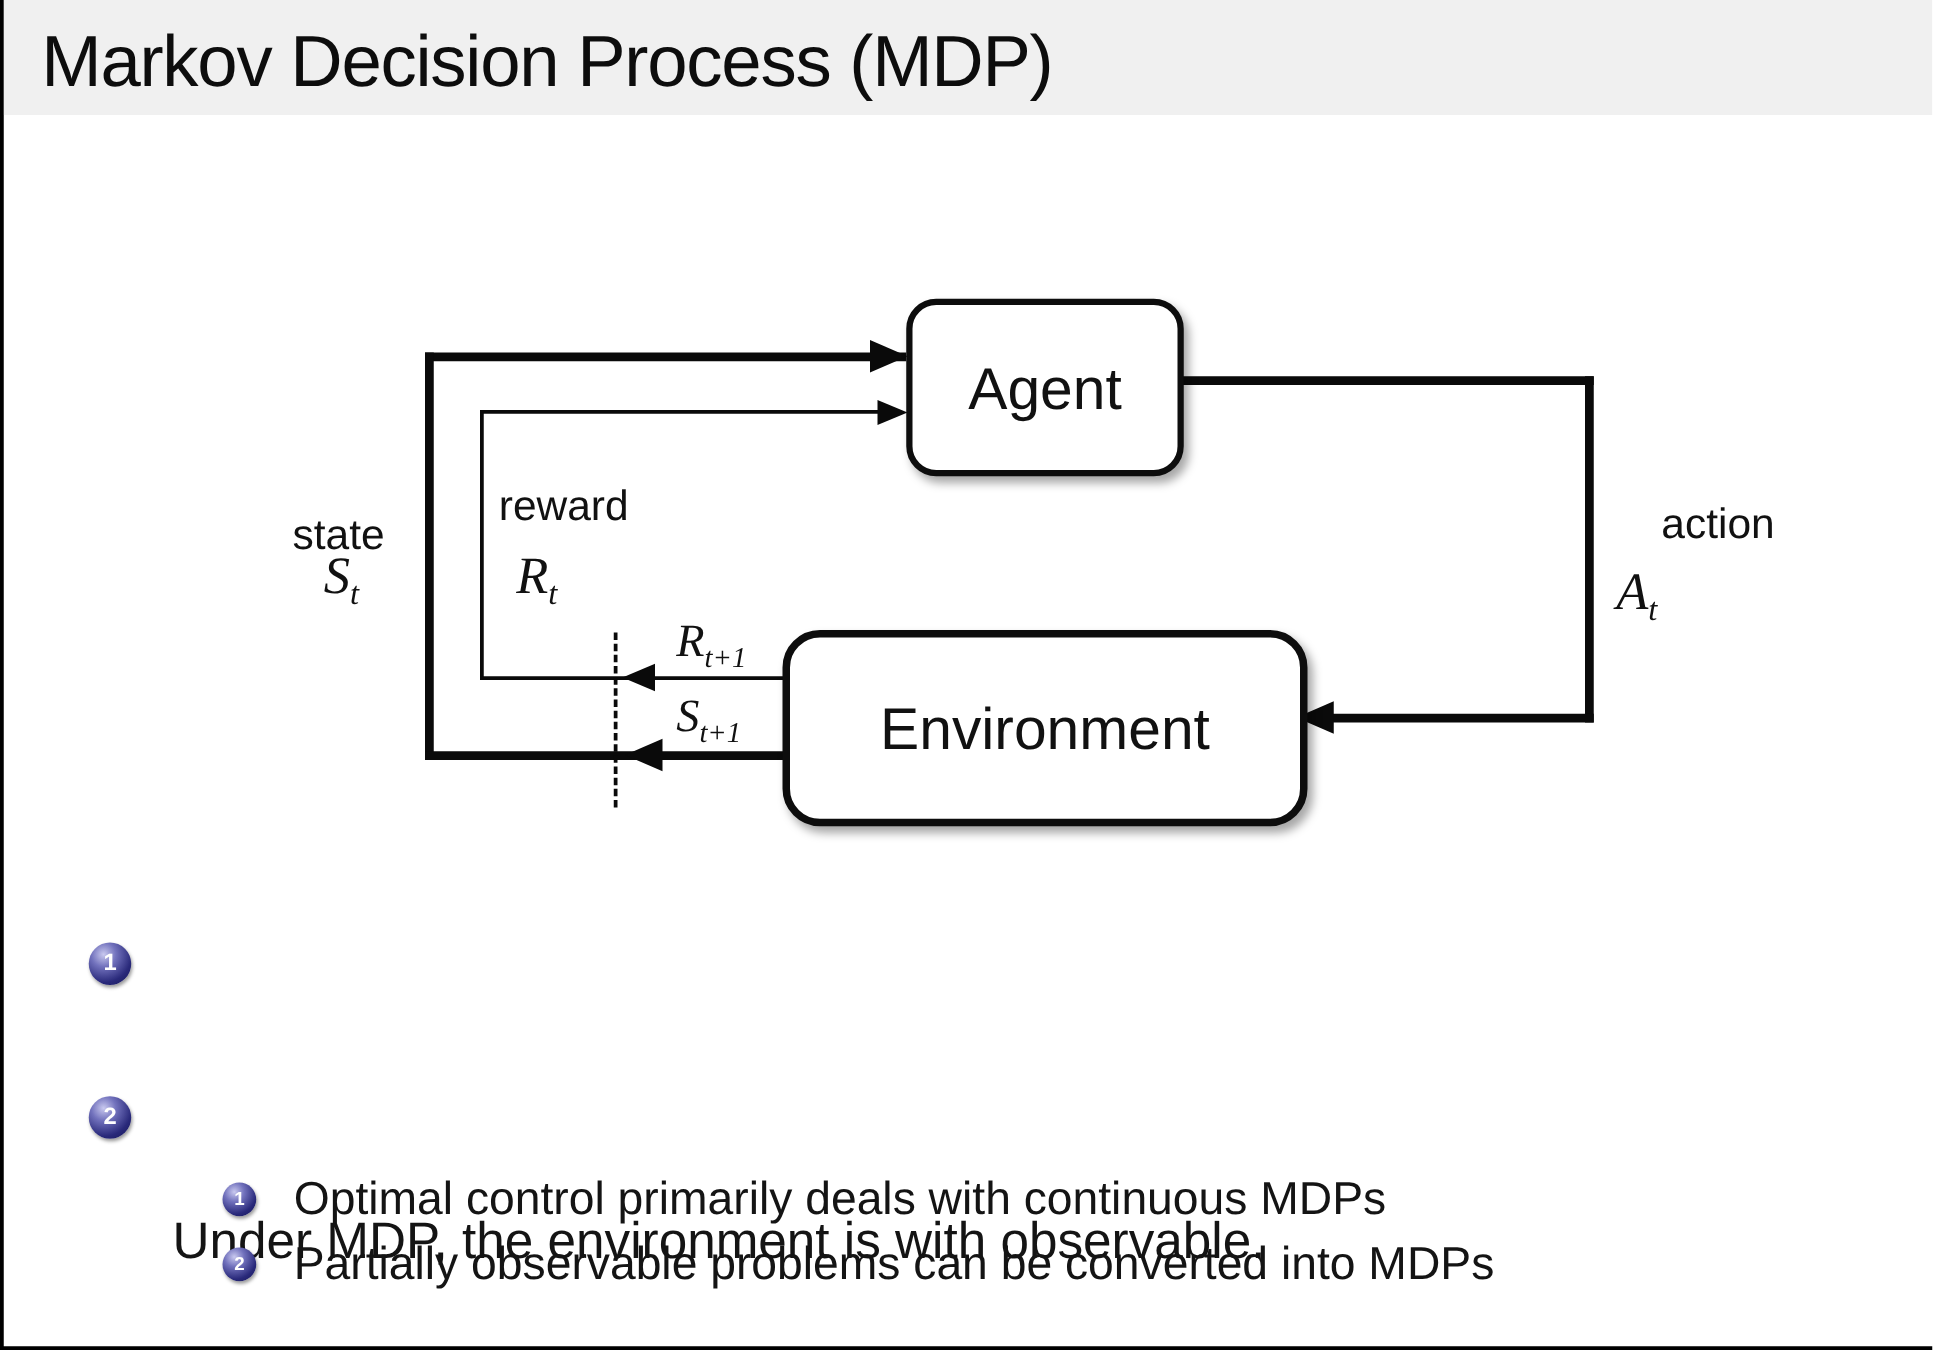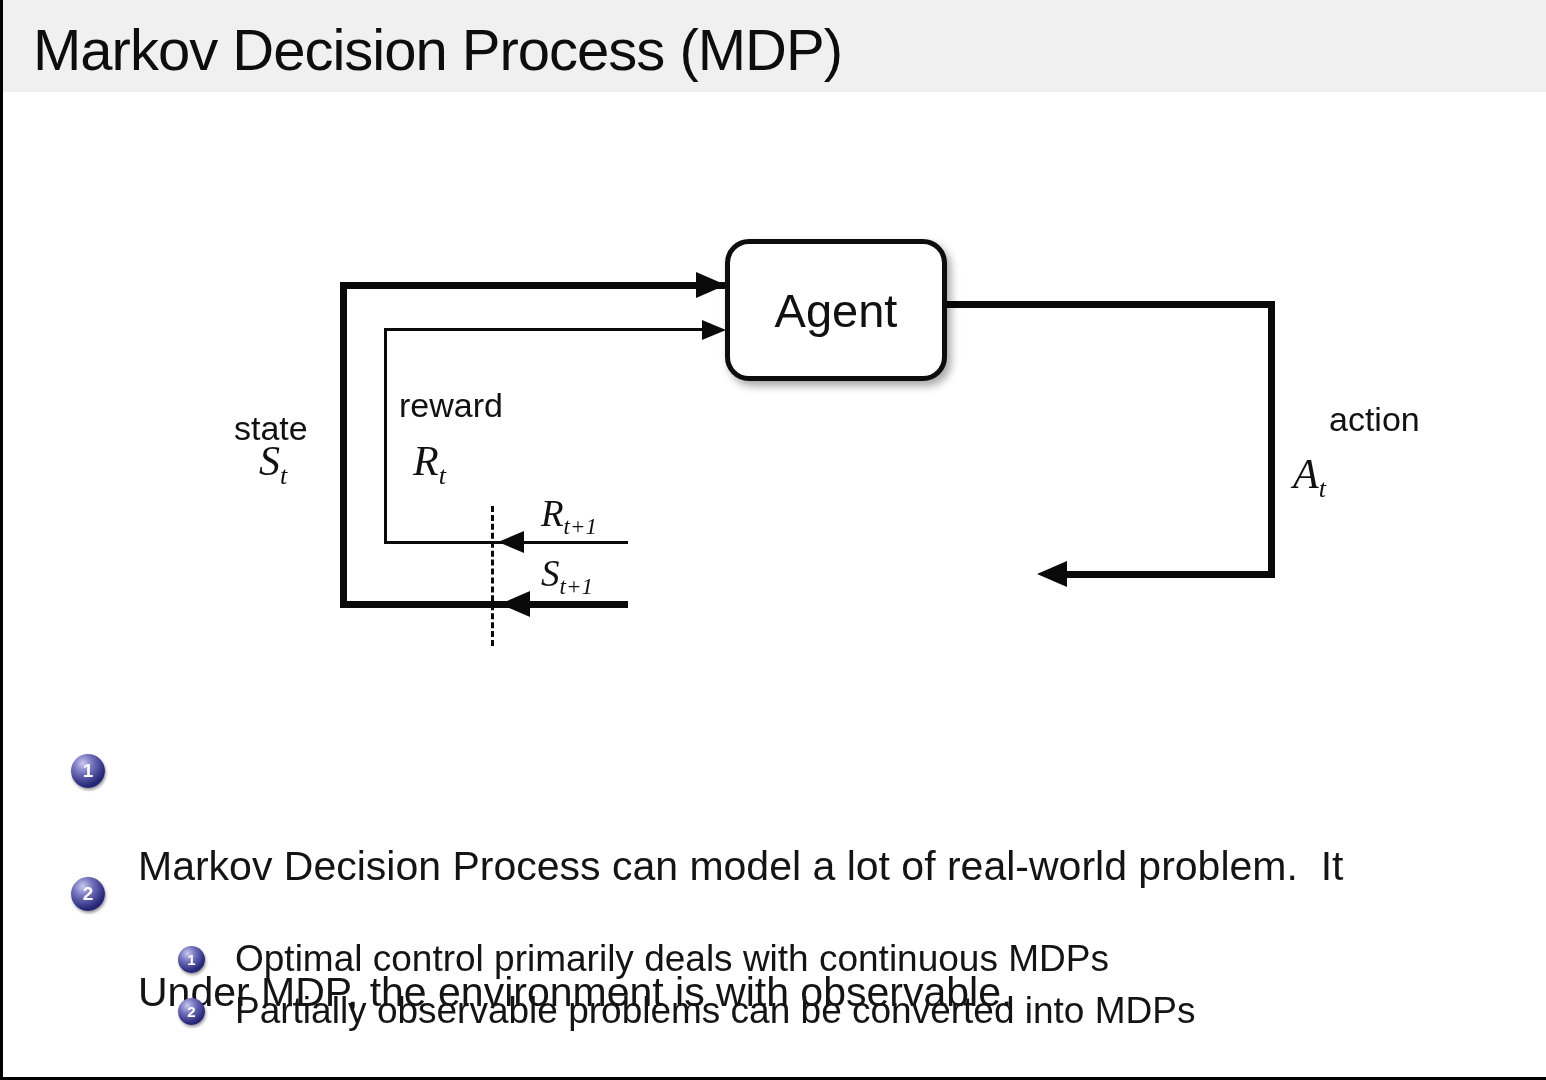--- a/index.html
+++ b/index.html
@@ -89,39 +89,41 @@
     <div class="dashed" style="left:488px;top:506px;height:140px;"></div>
 
     <div class="line" style="left:930px;top:301px;width:342px;height:7px;"></div>
     <div class="line" style="left:1265px;top:301px;width:7px;height:277px;"></div>
     <div class="line" style="left:1058px;top:571px;width:214px;height:7px;"></div>
     <div class="arrow arrow-left-big" style="left:1034px;top:561px;"></div>
 
     <div class="box box-agent">
       <span class="box-label">Agent</span>
     </div>
+    <div class="box box-env">
+      <span class="box-label">Environment</span>
+    </div>
 
     <div class="dlabel" style="left:231px;top:385px;margin-top:24px;">state</div>
     <div class="math" style="left:256px;top:437px;"><span>S</span><sub>t</sub></div>
 
     <div class="dlabel" style="left:396px;top:386px;">reward</div>
     <div class="math" style="left:410px;top:437px;"><span>R</span><sub>t</sub></div>
 
     <div class="dlabel" style="left:1286px;top:400px;margin-left:40px;">action</div>
     <div class="math" style="left:1290px;top:450px;"><span>A</span><sub>t</sub></div>
 
     <div class="math math-small" style="left:538px;top:492px;"><span>R</span><sub>t+1</sub></div>
     <div class="math math-small" style="left:538px;top:552px;"><span>S</span><sub>t+1</sub></div>
   </div>
 
   <div>
 
     <div class="badge badge-l1" style="left:68px;top:754px;">1</div>
     <div class="btext" style="left:135px;top:742px;">
-      <div class="bline">Markov Decision Process can model a lot of real-world problem.  It</div>
     </div>
 
     <div class="badge badge-l1" style="left:68px;top:877px;">2</div>
     <div class="btext" style="left:135px;top:868px;">
       <div class="bline">Under MDP, the environment is with observable.</div>
     </div>
 
     <div class="badge badge-l2" style="left:175px;top:946px;">1</div>
     <div class="btext btext-sub" style="left:232px;top:938px;">Optimal control primarily deals with continuous MDPs</div>
 

